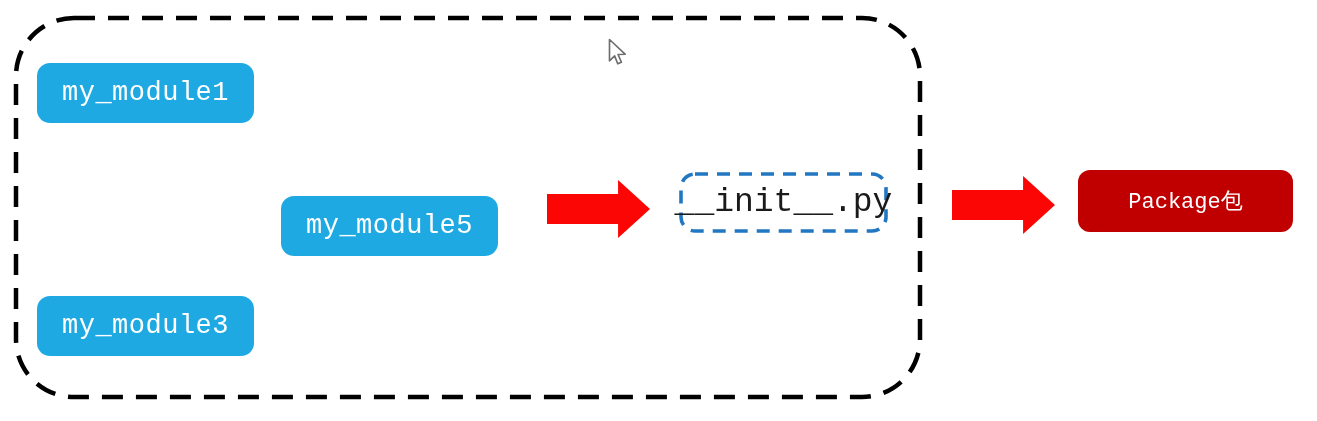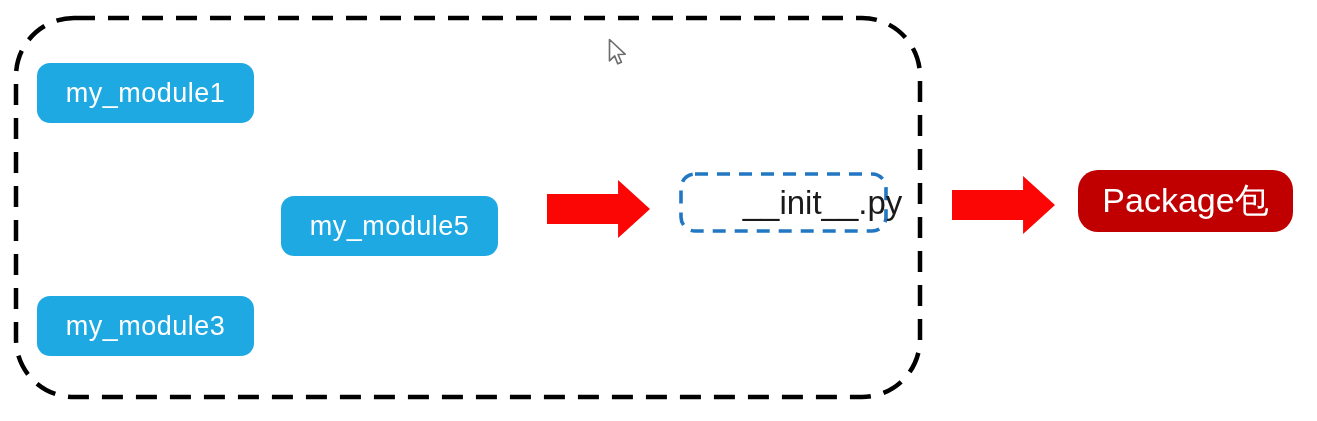--- a/index.html
+++ b/index.html
@@ -1,21 +1,21 @@
 <!DOCTYPE html>
 <html style="--background: #ffffff; --module-bg: #1fa9e2; --module-text: #ffffff; --arrow-red: #fb0505; --init-border: #2277c2; --init-text: #1a1a1a; --package-bg: #c00000; --package-text: #ffffff; --boundary: #000000;"><head>
 <meta charset="utf-8">
 <style>
   html,body{margin:0;padding:0;background:#fff;}
   .canvas{
     position:relative;
     width:1317px;height:421px;
     background:var(--background,#fff);
     overflow:hidden;
-    font-family:Liberation Sans, sans-serif;
+    font-family:Liberation Mono, monospace;
   }
   .layer{position:absolute;left:0;top:0;width:1317px;height:421px;pointer-events:none;}
 
   .module{
     position:absolute;width:217px;height:60px;
     background:var(--module-bg,#1fa9e2);
     color:var(--module-text,#fff);
     border-radius:13px;
     display:flex;align-items:center;justify-content:center;
     font-size:27px;letter-spacing:.5px;
@@ -29,33 +29,33 @@
 
   .arrow{
     position:absolute;width:103px;height:58px;
     background:var(--arrow-red,#fb0505);
     clip-path:polygon(0 24%,69% 24%,69% 0,100% 50%,69% 100%,69% 76%,0 76%);
   }
   #arrow1{left:547px;top:180px}
   #arrow2{left:952px;top:176px}
 
   .init-label{
-    position:absolute;left:718px;top:172px;width:209px;height:61px;
+    position:absolute;left:679px;top:172px;width:209px;height:61px;
     display:flex;align-items:center;justify-content:center;
     color:var(--init-text,#1a1a1a);
     font-size:33px;
   }
 
   .package-box{
     position:absolute;left:1078px;top:170px;width:215px;height:62px;
     background:var(--package-bg,#c00000);
     color:var(--package-text,#fff);
-    border-radius:20px;
+    border-radius:12px;
     display:flex;align-items:center;justify-content:center;
-    font-size:34px;
+    font-size:22px;
   }
 
   .cursor{position:absolute;left:606px;top:38px;width:22px;height:30px;}
 </style>
 </head>
 <body>
 
 <div class="canvas">
 
   <svg class="layer" viewBox="0 0 1317 421" xmlns="http://www.w3.org/2000/svg">

